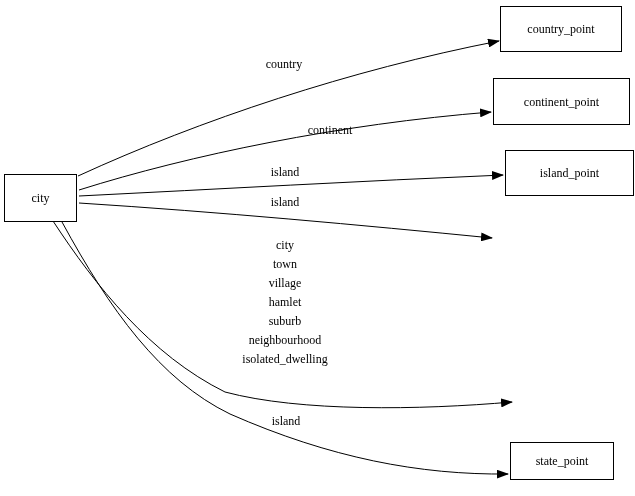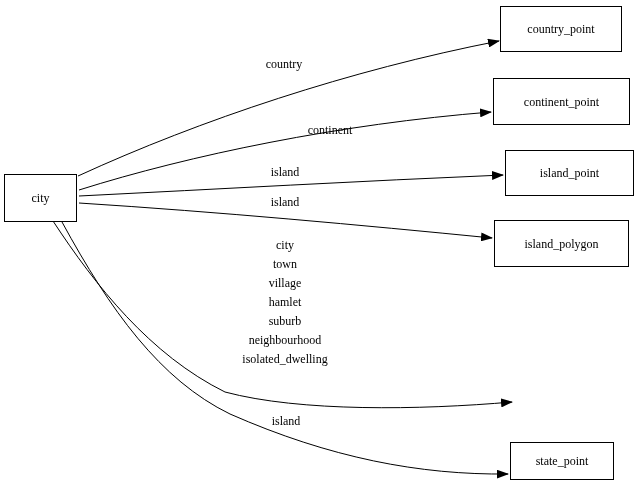--- a/index.html
+++ b/index.html
@@ -78,21 +78,20 @@
     <path class="edge" d="M79,196 C220,189 360,181 503,175" marker-end="url(#arrowhead)"></path>
     <path class="edge" d="M79,203 C220,212 360,225 492,238" marker-end="url(#arrowhead)"></path>
     <path class="edge" d="M53,221 C95,285 150,355 225,392 C300,412 420,410 512,402" marker-end="url(#arrowhead)"></path>
     <path class="edge" d="M62,222 C110,310 160,380 230,414 C330,458 420,475 508,474" marker-end="url(#arrowhead)"></path>
   </svg>
 
   <div class="node" id="n-place">city</div>
   <div class="node" id="n-country">country_point</div>
   <div class="node" id="n-continent">continent_point</div>
   <div class="node" id="n-islandpt">island_point</div>
-  <div class="node" id="n-islandpg">island_polygon</div>
   <div class="node" id="n-state">state_point</div>
 
   <div class="elabel" id="l-country">country</div>
   <div class="elabel" id="l-continent">continent</div>
   <div class="elabel" id="l-island1">island</div>
   <div class="elabel" id="l-island2">island</div>
   <div class="elabel" id="l-cities">city
 town
 village
 hamlet

